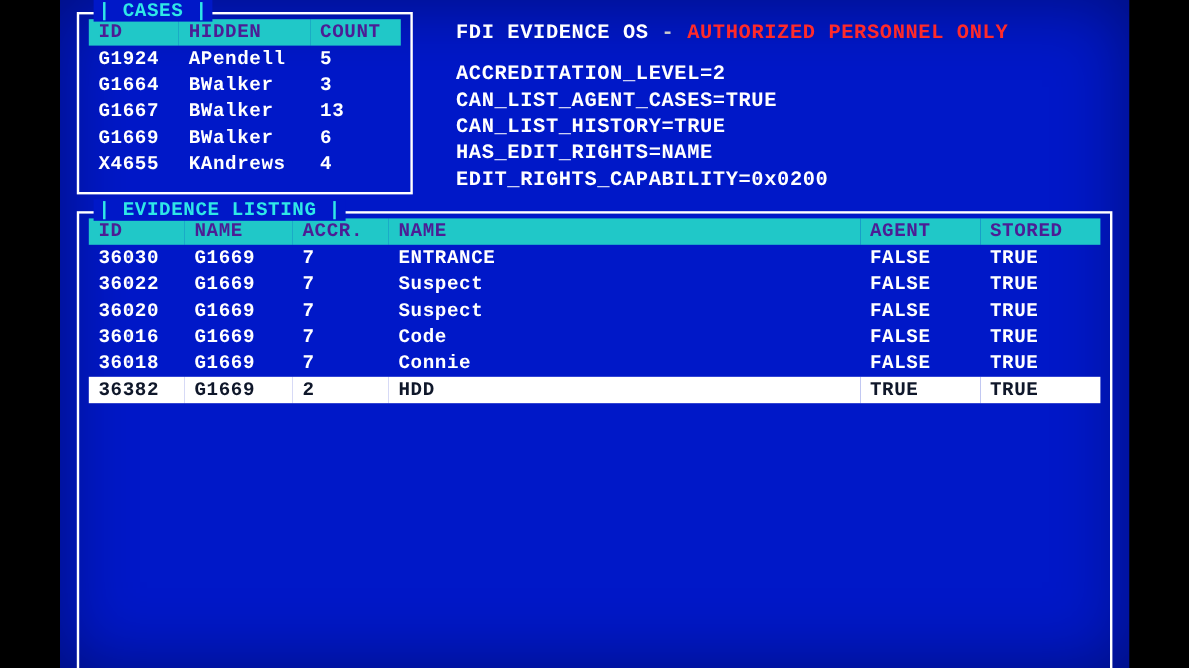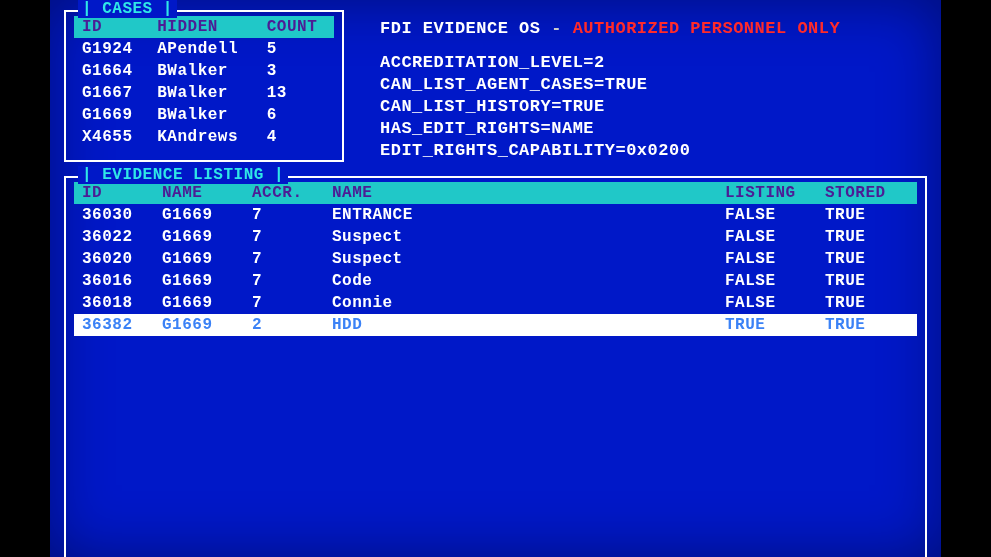--- a/index.html
+++ b/index.html
@@ -46,21 +46,21 @@
     white-space: pre;
   }
   table { border-collapse: collapse; width: 100%; }
   th, td {
     text-align: left;
     padding: 0 8px;
     line-height: 22px;
     white-space: nowrap;
   }
   thead tr { background: #20c8c8; color: #4c1d95; }
-  tbody tr.selected { background: #fff; color: #3b82f6; padding-left: 39px; }
+  tbody tr.selected { background: #fff; color: #0f172a; padding-left: 39px; }
   .cases-panel { width: 280px; }
   .sysinfo { flex: 1; padding-top: 8px; font-size: 17px; line-height: 22px; }
   .sys-title .warn { color: #ff2a2a; }
   .sys-title .dash { color: #ccc; }
   .sys-title .app { color: #fff; }
   .sys-list { margin-top: 12px; }
   .evidence-panel { margin-top: 14px; height: 394px; }
   .evidence-panel table { table-layout: fixed; }
   .col-id    { width: 80px; }
   .col-case  { width: 90px; }
@@ -143,21 +143,21 @@
           <col class="col-name">
             <col class="col-hidden">
             <col class="col-stored">
         </colgroup>
         <thead>
           <tr>
             <th>ID</th>
             <th>NAME</th>
             <th>ACCR.</th>
             <th>NAME</th>
-            <th>LISTING</th>
+            <th>AGENT</th>
             <th>STORED</th>
           </tr>
         </thead>
         <tbody id="evidence-body">
             <tr>
               <td>36030</td>
               <td>G1669</td>
               <td>7</td>
               <td>ENTRANCE</td>
               <td>FALSE</td>

